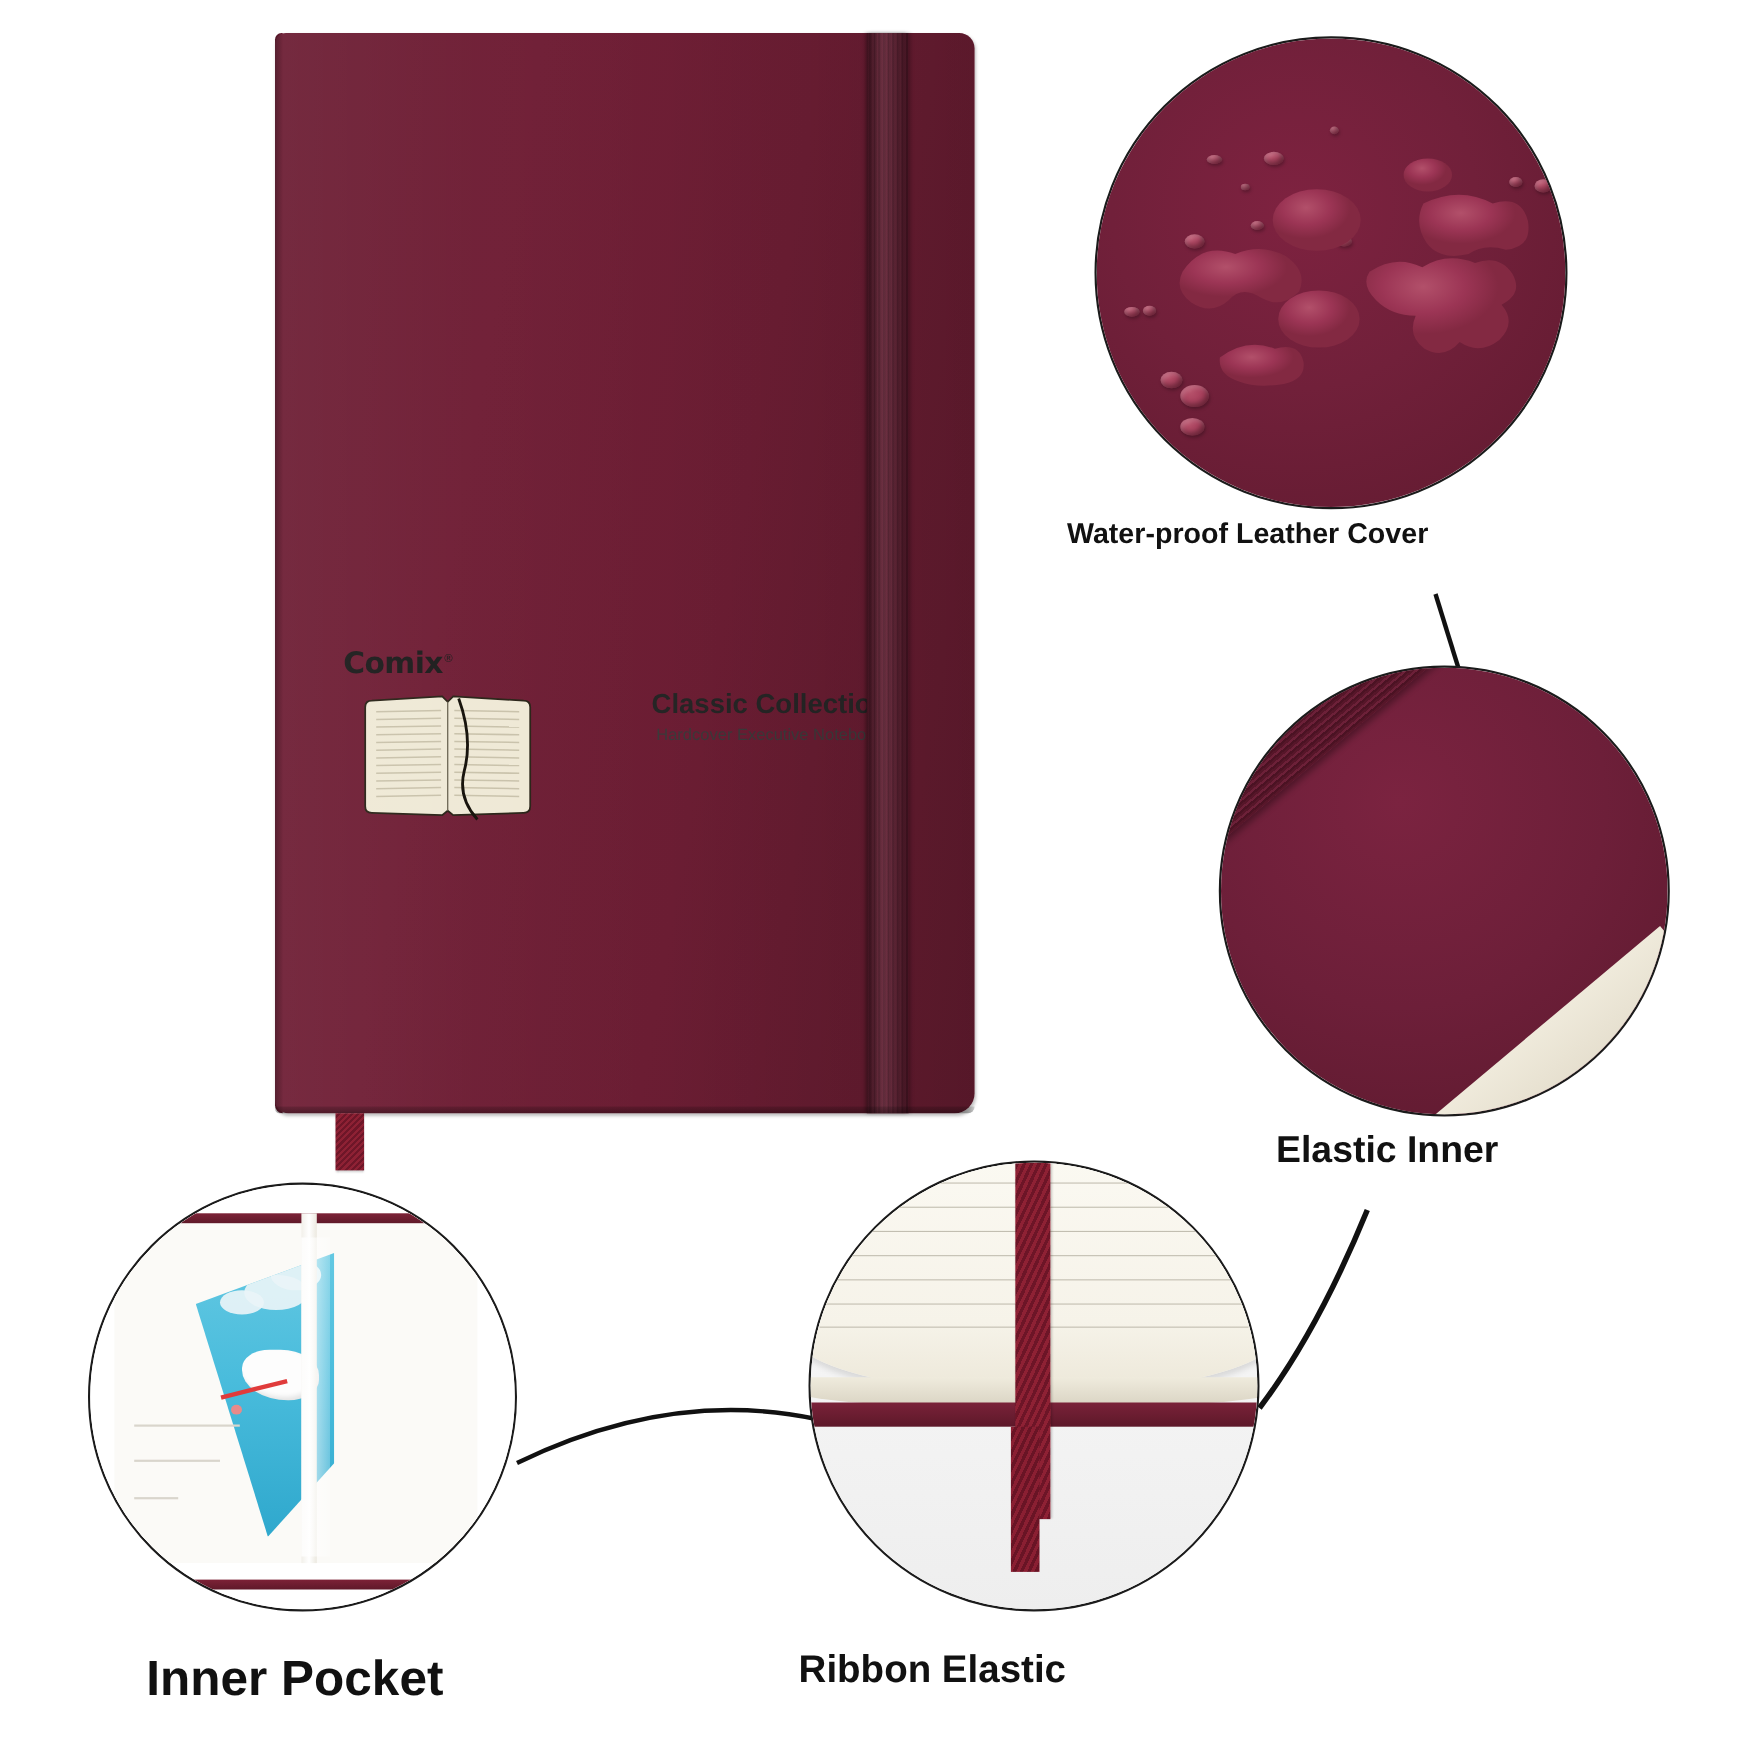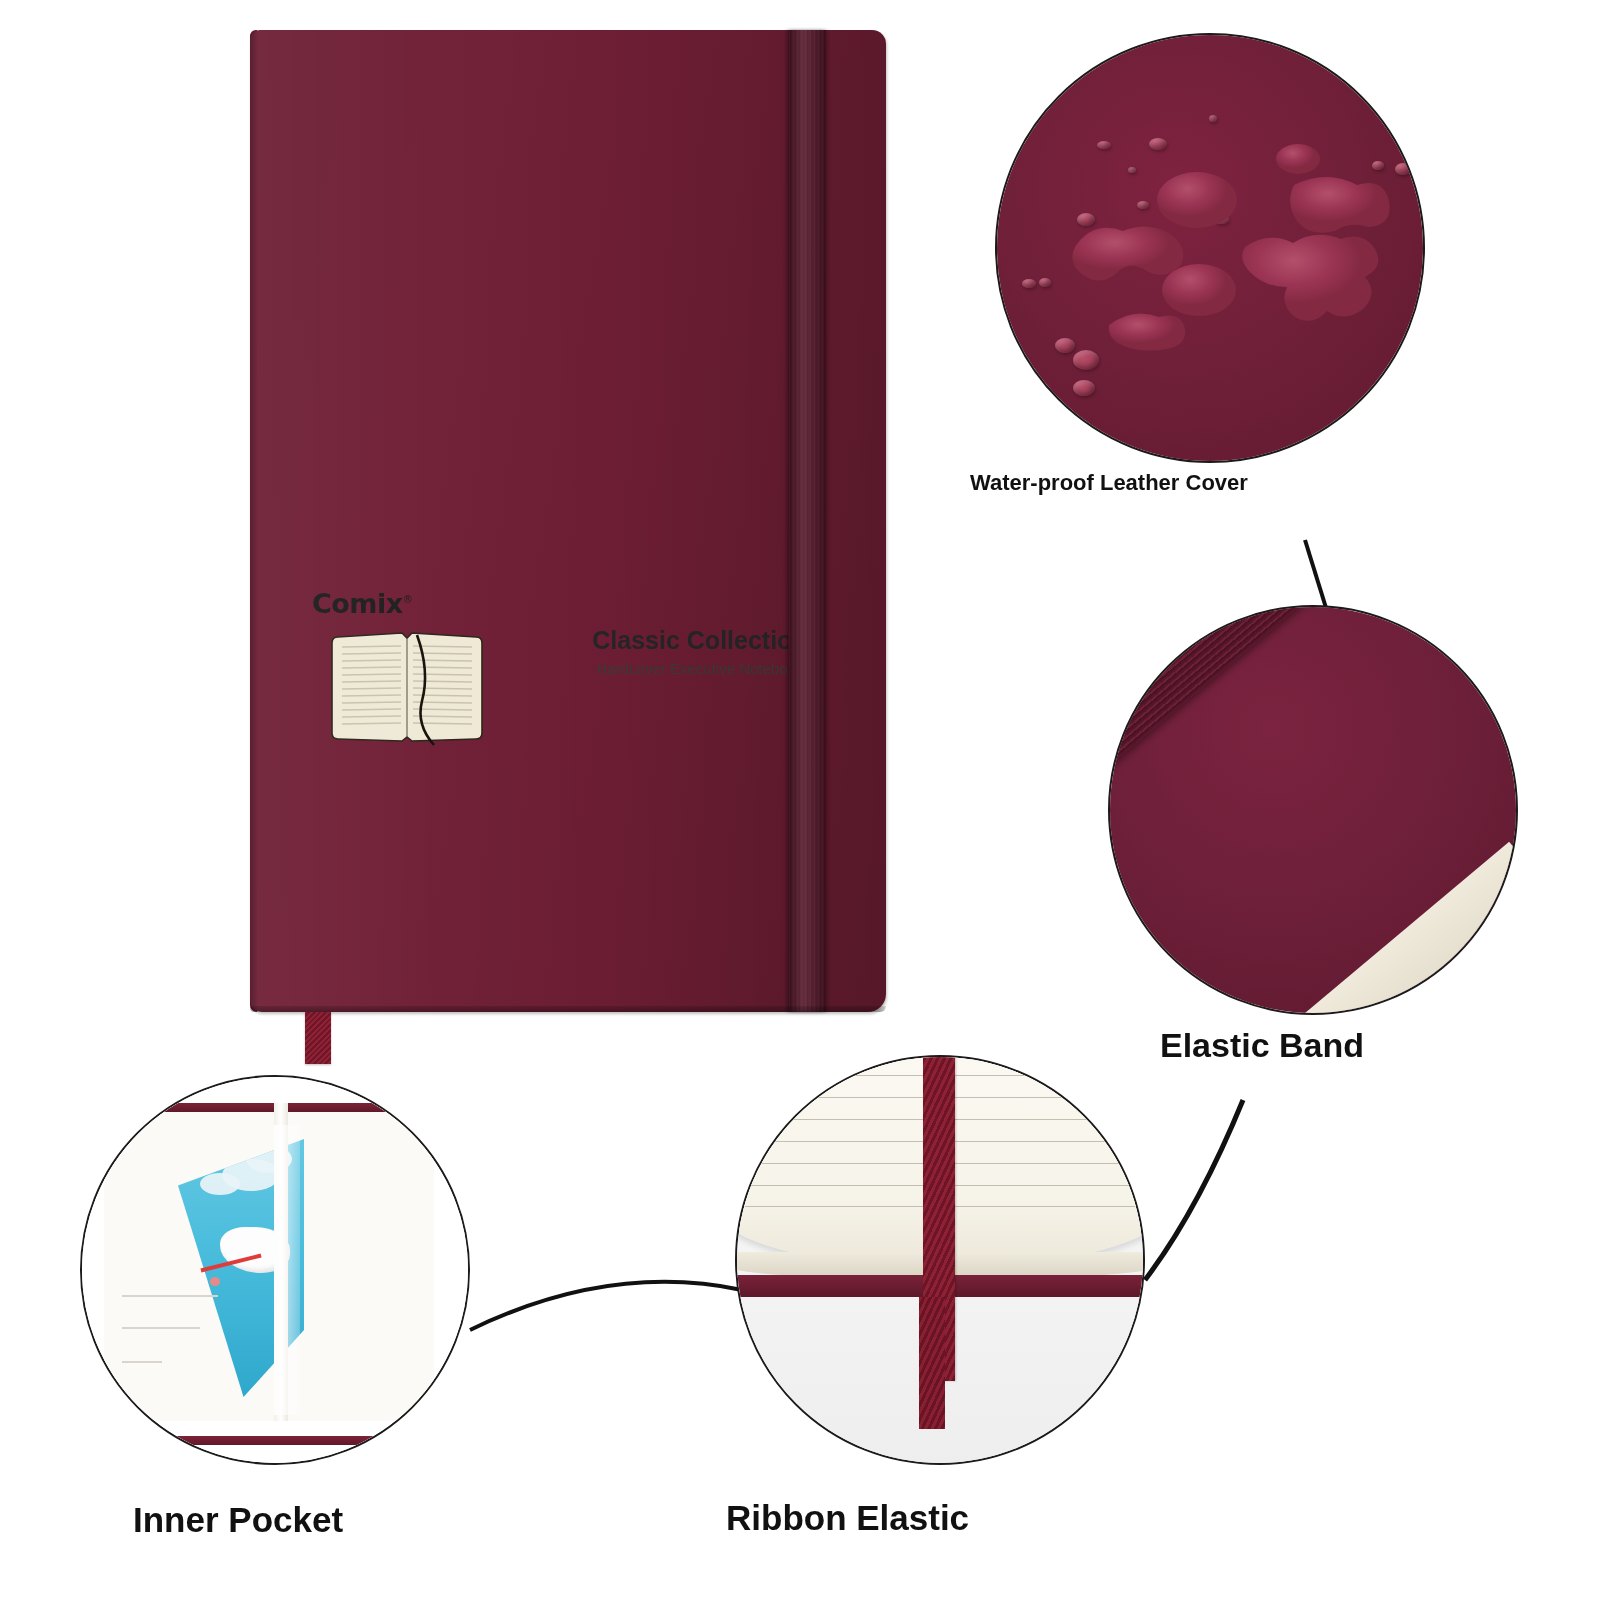--- a/index.html
+++ b/index.html
@@ -155,24 +155,24 @@
   }
   .pk-pole{ position:absolute; background:#e03b3b; }
   .pk-fold{ position:absolute; left:192px; top:48px; width:26px; height:290px; background:linear-gradient(90deg,rgba(255,255,255,.85),rgba(255,255,255,.25)); }
   .pk-text{ position:absolute; height:2px; background:#d9d5cc; }
 
   
   .label{
     position:absolute; font-weight:bold; color:#111; white-space:nowrap;
     font-family:"Liberation Sans", sans-serif;
   }
-  .lb-water{ left:970px; top:470px; font-size:22px; }
+  .lb-water{ left:970px; top:470px; font-size:26px; }
   .lb-elastic{ left:1160px; top:1026px; font-size:34px; }
   .lb-ribbon{ left:726px; top:1498px; font-size:35px; }
-  .lb-pocket{ left:133px; top:1500px; font-size:35px; }
+  .lb-pocket{ left:133px; top:1500px; font-size:45px; }
 
   svg.connect{ position:absolute; left:0; top:0; width:1600px; height:1600px; pointer-events:none; }
 </style>
 </head>
 <body>
 
 <div class="stage">
 
   <div class="notebook">
     <div class="nb-left-edge"></div>
@@ -313,17 +313,17 @@
     <div class="pk-pole" style="left:118px;top:184px;width:62px;height:4px;transform:rotate(-14deg);"></div>
     <div class="pk-pole" style="left:128px;top:200px;width:10px;height:9px;border-radius:50%;background:#e88a8a;"></div>
     <div class="pk-spine"></div>
     <div class="pk-fold"></div>
     <div class="pk-text" style="left:40px;top:218px;width:96px;"></div>
     <div class="pk-text" style="left:40px;top:250px;width:78px;"></div>
     <div class="pk-text" style="left:40px;top:284px;width:40px;"></div>
   </div>
 
   <div class="label lb-water">Water-proof Leather Cover</div>
-  <div class="label lb-elastic">Elastic Band</div>
+  <div class="label lb-elastic">Elastic Inner</div>
   <div class="label lb-ribbon">Ribbon Elastic</div>
   <div class="label lb-pocket">Inner Pocket</div>
 
 </div>
 
 </body></html>

